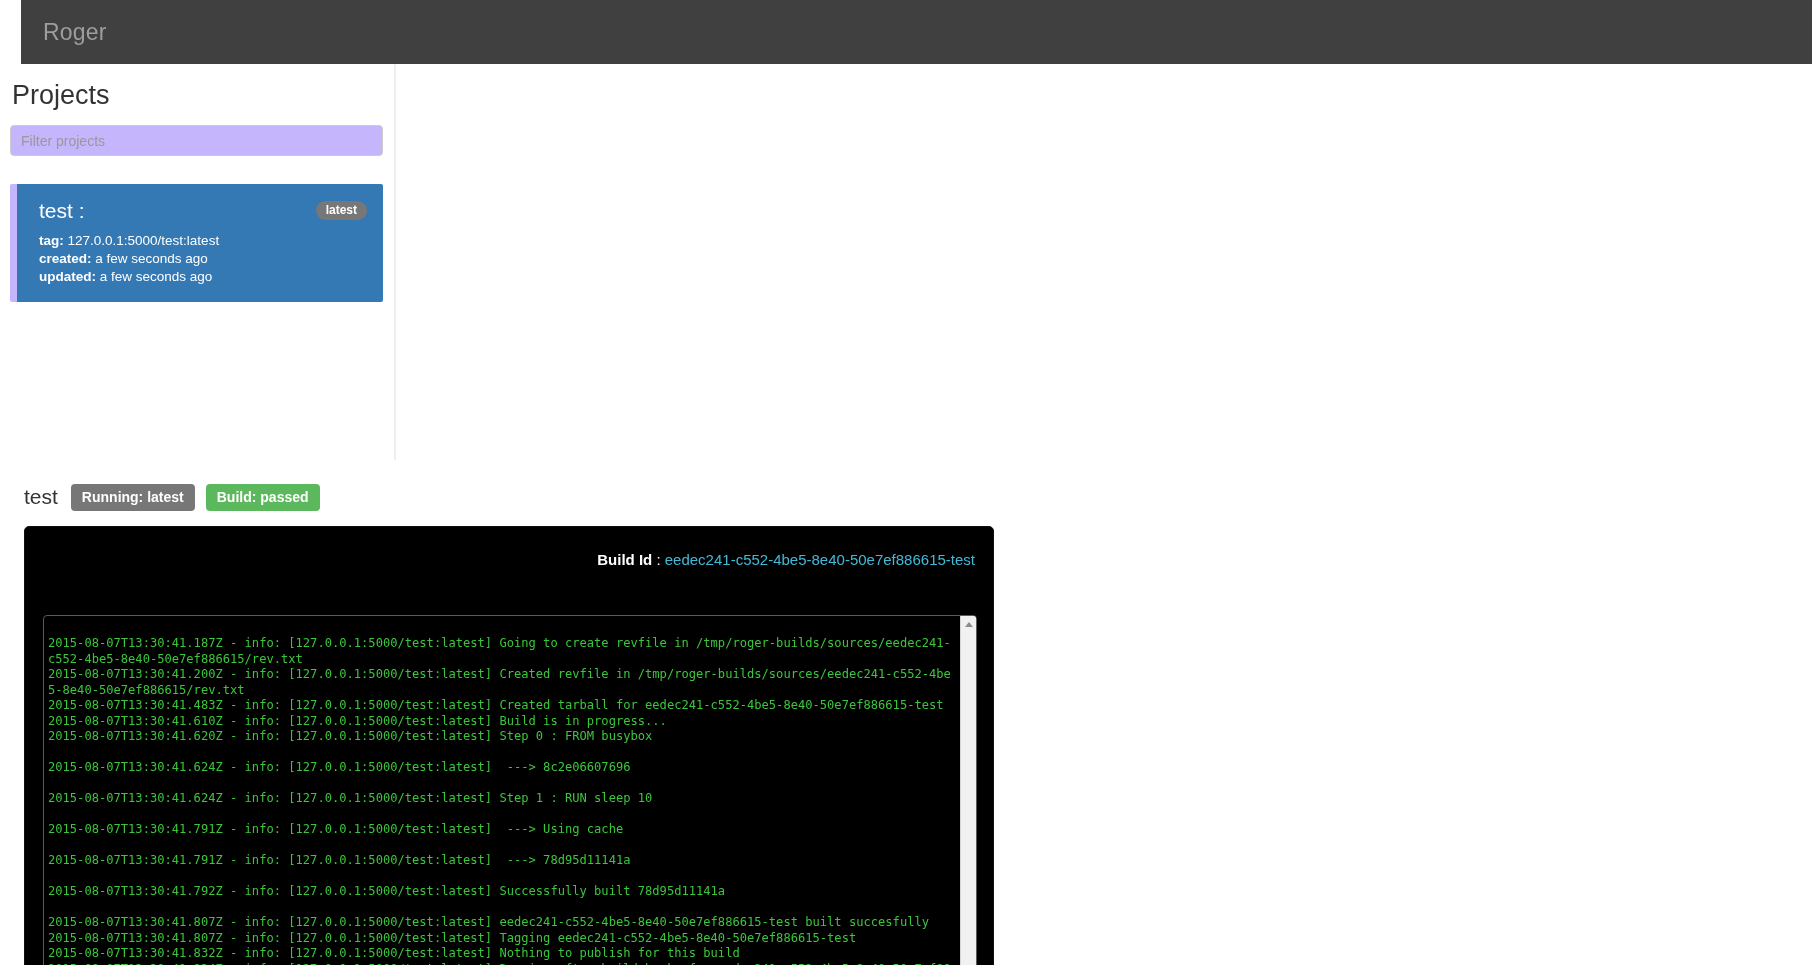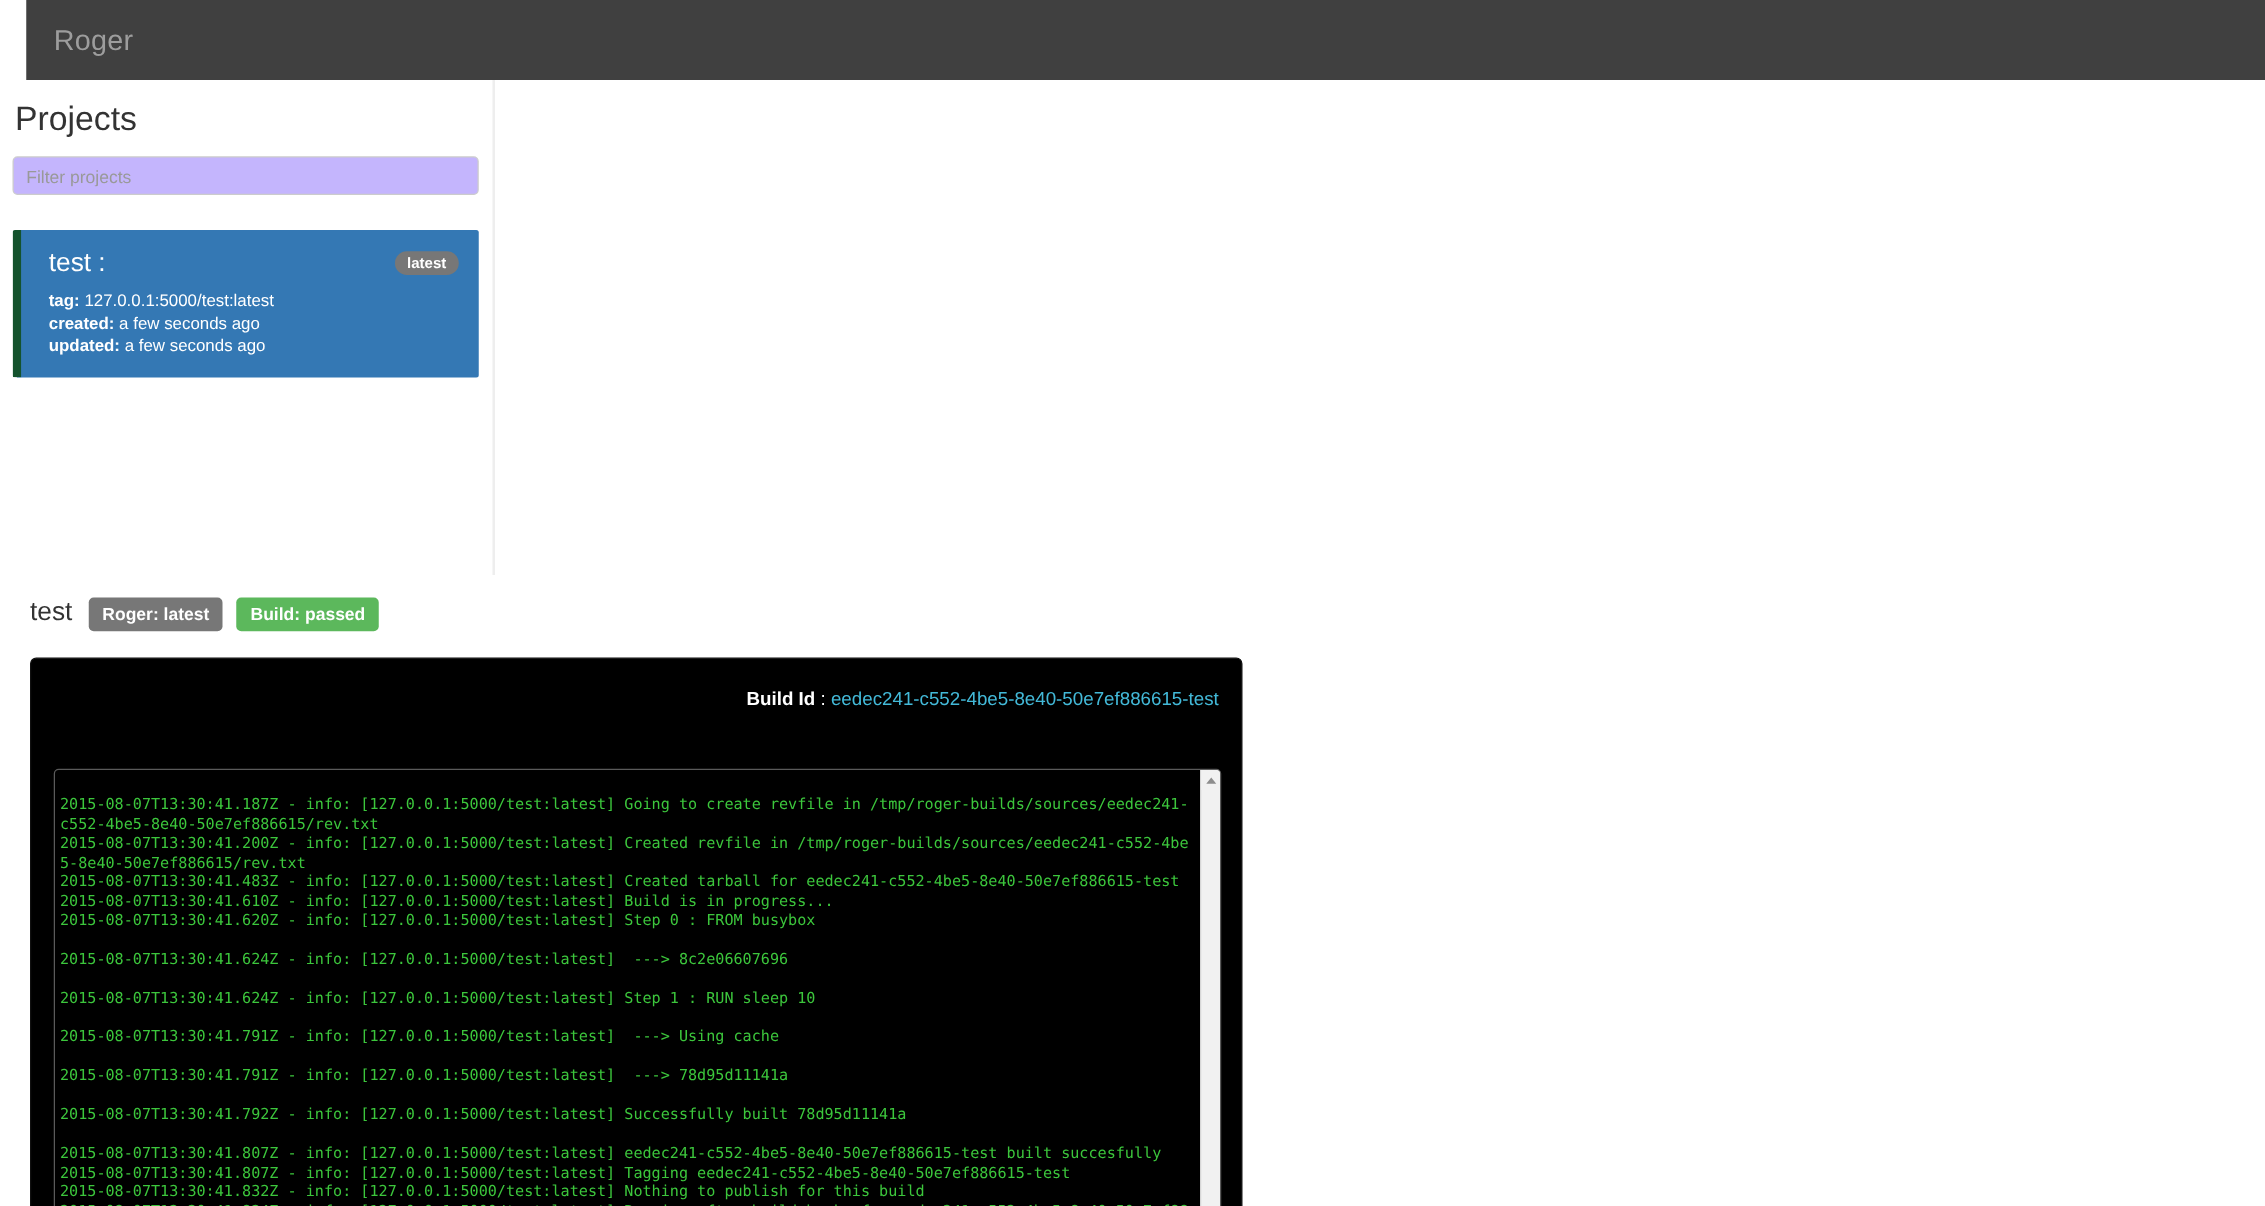--- a/index.html
+++ b/index.html
@@ -64,21 +64,21 @@
     outline: none;
     background: #c4b5fd;
   }
   #filter-input::placeholder { color: #999999; }
 
   .project-card {
     position: relative;
     margin-top: 28px;
     width: 373px;
     background: #3478b4;
-    border-left: 7px solid #14532d;
+    border-left: 7px solid #c4b5fd;
     border-radius: 2px;
     padding: 14px 16px 16px 22px;
     color: #ffffff;
   }
   .project-card .proj-head {
     display: flex;
     align-items: center;
     justify-content: space-between;
   }
   .project-card .proj-name {
@@ -102,21 +102,21 @@
   .proj-meta b { font-weight: bold; }
 
   
   #main {
     flex: 1 1 auto;
     padding: 0 0 0 24px;
     position: relative;
   }
   #main-head {
     display: flex;
-    align-items: flex-start;
+    align-items: center;
     padding-top: 18px;
     height: 56px;
   }
   #repo-title {
     font-size: 21px;
     color: #333;
     margin-right: 13px;
   }
   .label-pill {
     display: inline-block;
@@ -324,21 +324,21 @@
           <b>updated:</b>
           <span>a few seconds ago</span>
         </div>
       </div>
     </div>
   </div>
 
   <div id="main">
     <div id="main-head">
       <span id="repo-title">test</span>
-      <span class="label-pill label-default">Roger: latest</span>
+      <span class="label-pill label-default">Running: latest</span>
       <span class="label-pill label-success">Build: passed</span>
     </div>
 
     <div id="build-panel">
       <div id="build-id-line">
         <span class="bid-label">Build Id</span>
         <span class="bid-sep">:</span>
         <span class="bid-value">eedec241-c552-4be5-8e40-50e7ef886615-test</span>
       </div>
 

